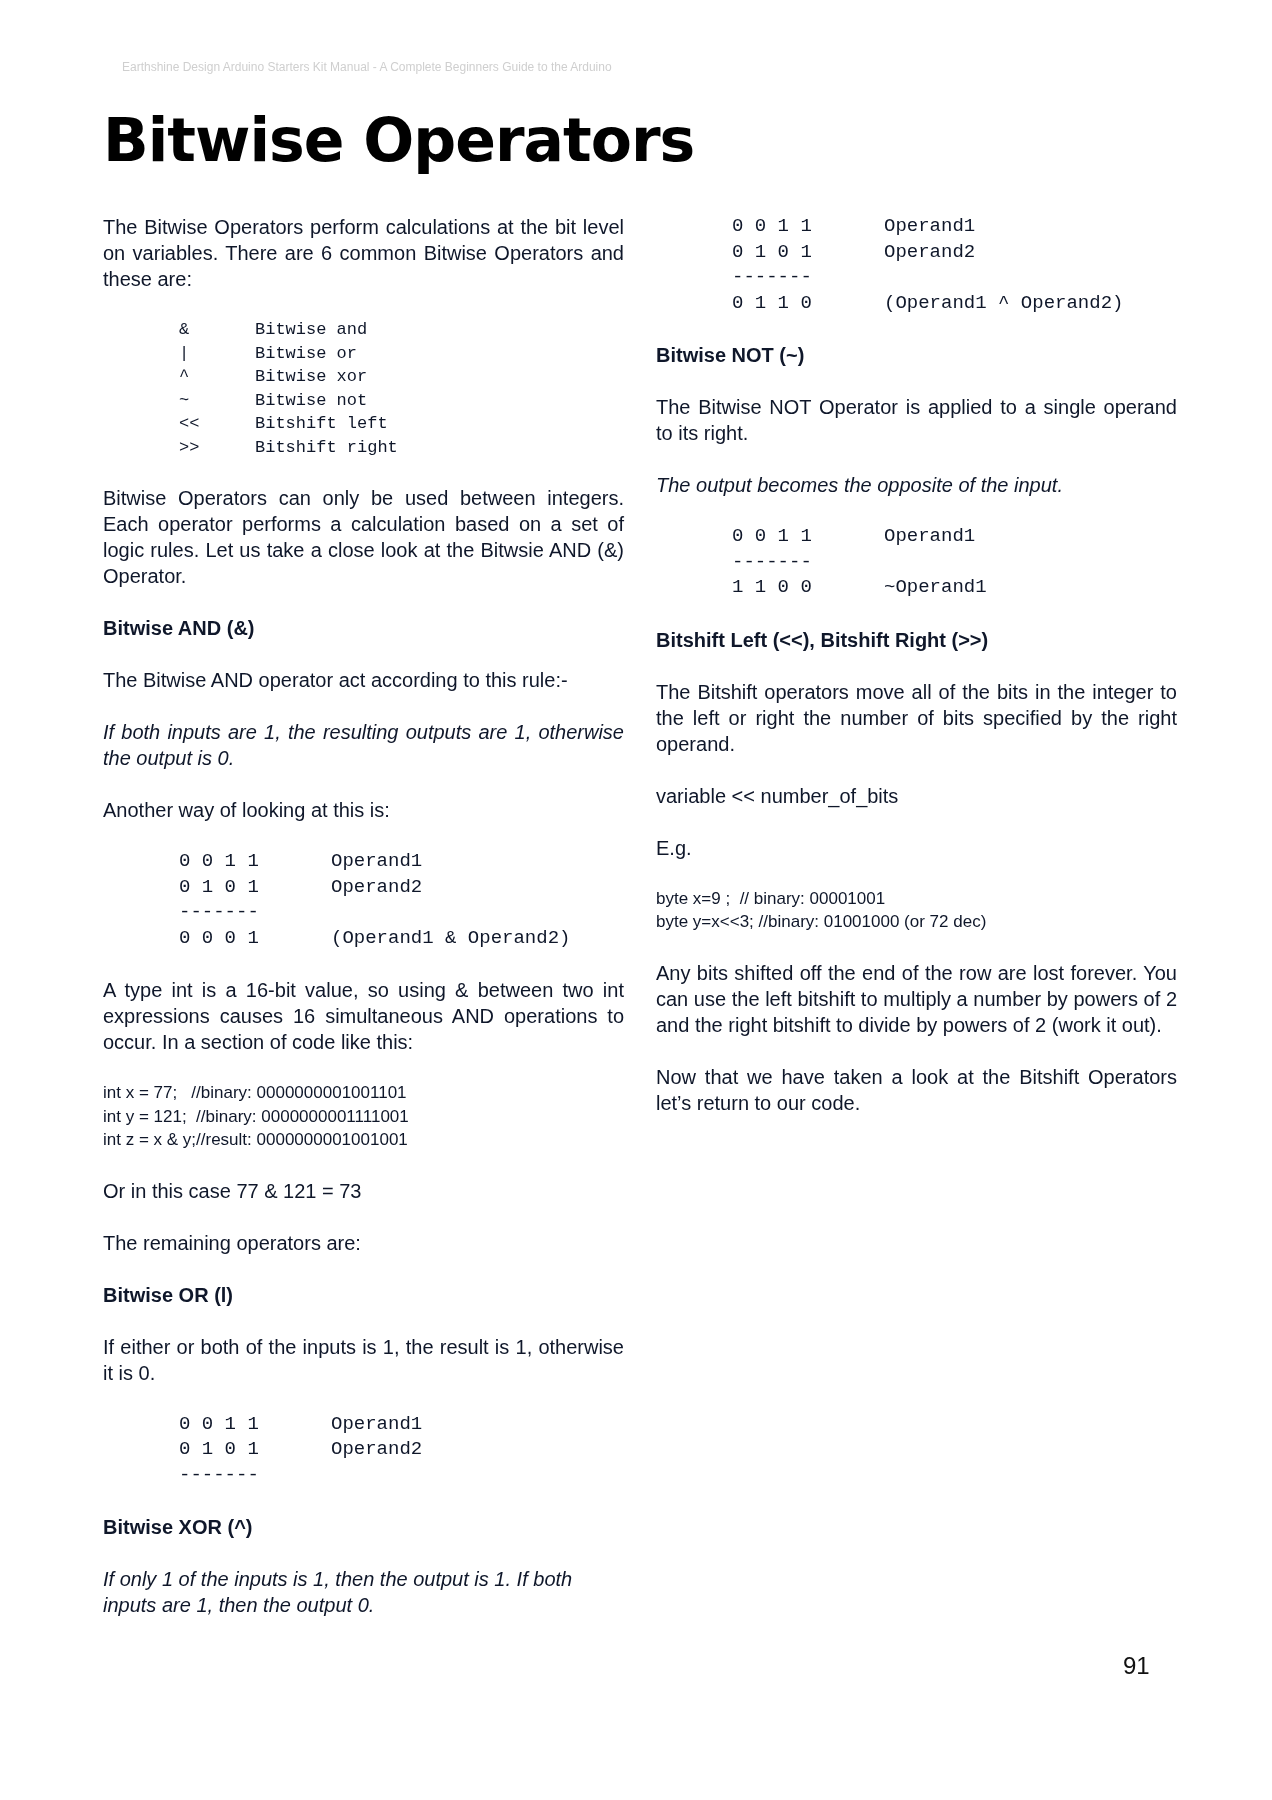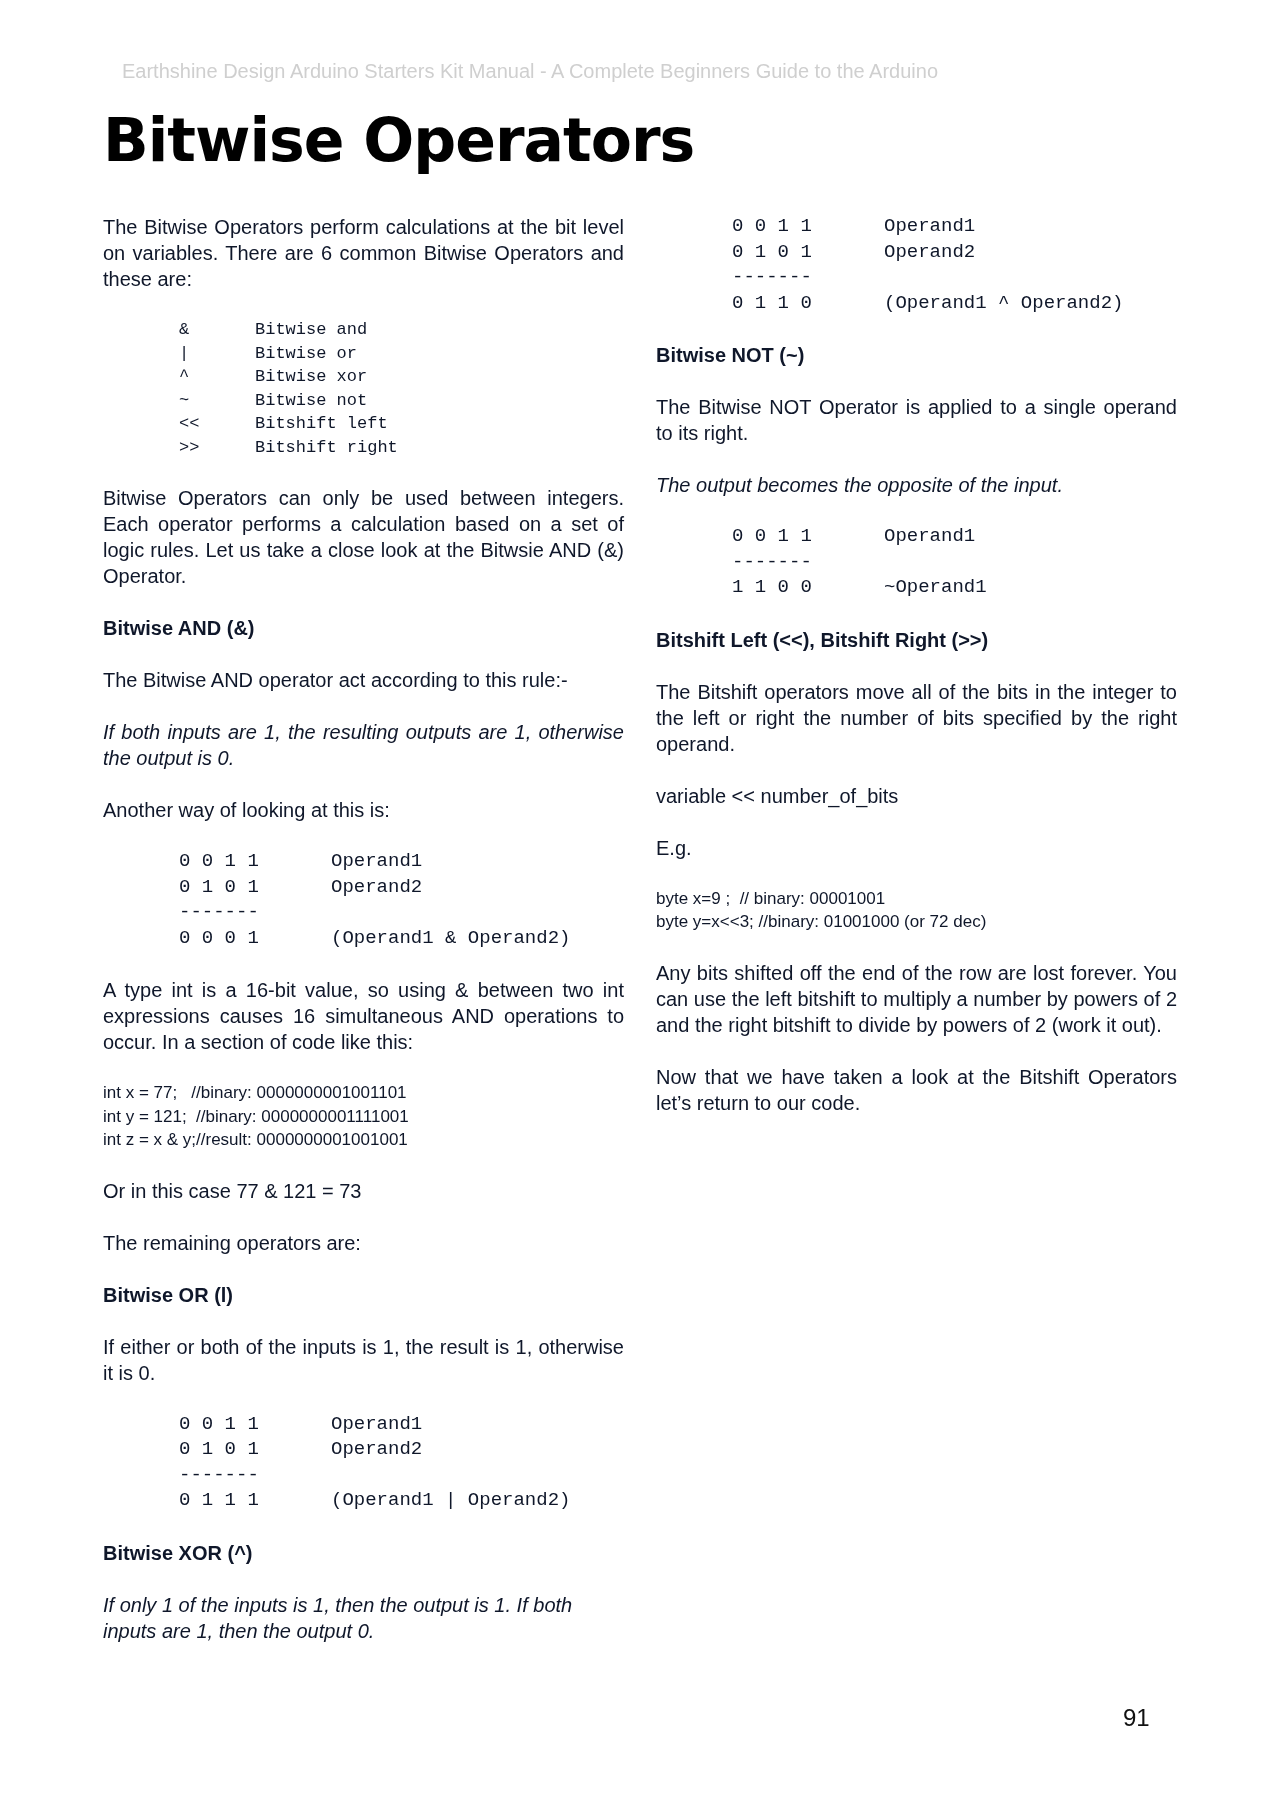--- a/index.html
+++ b/index.html
@@ -1,33 +1,33 @@
 <!DOCTYPE html>
 <html><head>
 <meta charset="utf-8">
 <style>
   html, body { margin: 0; padding: 0; background: #ffffff; }
   body { width: 1272px; height: 1800px; position: relative; overflow: hidden; color: #111; }
-  .running-header { position: absolute; left: 122px; top: 60px; font-family: "Liberation Sans", sans-serif; font-size: 20px; color: #cfcfcf; white-space: nowrap; }
+  .running-header { position: absolute; left: 122px; top: 60px; font-family: "Liberation Sans", sans-serif; font-size: 12px; color: #cfcfcf; white-space: nowrap; }
   .page-title { position: absolute; left: 103px; top: 104px; font-family: "DejaVu Sans", sans-serif; font-weight: bold; font-size: 60px; letter-spacing: -1px; color: #000; margin: 0; line-height: 1.2; }
   .col { position: absolute; font-family: "Liberation Sans", sans-serif; font-size: 20px; line-height: 26px; color: #0f172a; }
   .col-left { left: 103px; top: 214px; width: 521px; }
   .col-right { left: 656px; top: 214px; width: 521px; }
   p { margin: 0 0 26px 0; text-align: justify; }
   p.nojust { text-align: left; }
   .heading { font-weight: bold; margin: 0 0 26px 0; }
   .rule { font-style: italic; }
   table.ops { border-collapse: collapse; margin: 0 0 26px 76px; font-family: "Liberation Mono", monospace; font-size: 17px; line-height: 23.5px; }
   table.ops td { padding: 0; }
   table.ops td.sym { width: 76px; }
   .truth { margin: 0 0 26px 76px; font-family: Liberation Mono, monospace; font-size: 19px; line-height: 25.5px; }
   .truth .row { display: flex; white-space: pre; }
   .truth .bits { width: 152px; }
   .code { margin: 0 0 26px 0; font-family: Liberation Sans, sans-serif; font-size: 17px; line-height: 23.5px; white-space: pre; }
-  .page-number { position: absolute; left: 1123px; top: 1704px; font-family: "Liberation Sans", sans-serif; font-size: 24px; color: #111; }
+  .page-number { position: absolute; left: 1123px; top: 1652px; font-family: "Liberation Sans", sans-serif; font-size: 24px; color: #111; }
 </style>
 </head>
 <body>
 
 <div class="running-header">Earthshine Design Arduino Starters Kit Manual - A Complete Beginners Guide to the Arduino</div>
 <h1 class="page-title">Bitwise Operators</h1>
 
 <div class="col col-left">
   <p>The Bitwise Operators perform calculations at the bit level on variables. There are 6 common Bitwise Operators and these are:</p>
 
@@ -79,21 +79,20 @@
 
   <p class="nojust">Or in this case 77 &amp; 121 = 73</p>
   <p class="nojust">The remaining operators are:</p>
   <div class="heading">Bitwise OR (l)</div>
   <p>If either or both of the inputs is 1, the result is 1, otherwise it is 0.</p>
 
   <div class="truth">
     <div class="row"><span class="bits">0 0 1 1</span><span>Operand1</span></div>
     <div class="row"><span class="bits">0 1 0 1</span><span>Operand2</span></div>
     <div class="row"><span class="bits">-------</span><span></span></div>
-    <div class="row"><span class="bits">0 1 1 1</span><span>(Operand1 | Operand2)</span></div>
   </div>
 
   <div class="heading">Bitwise XOR (^)</div>
   <p class="rule nojust">If only 1 of the inputs is 1, then the output is 1. If both inputs are 1, then the output 0.</p>
 </div>
 
 <div class="col col-right">
   <div class="truth">
     <div class="row"><span class="bits">0 0 1 1</span><span>Operand1</span></div>
     <div class="row"><span class="bits">0 1 0 1</span><span>Operand2</span></div>

